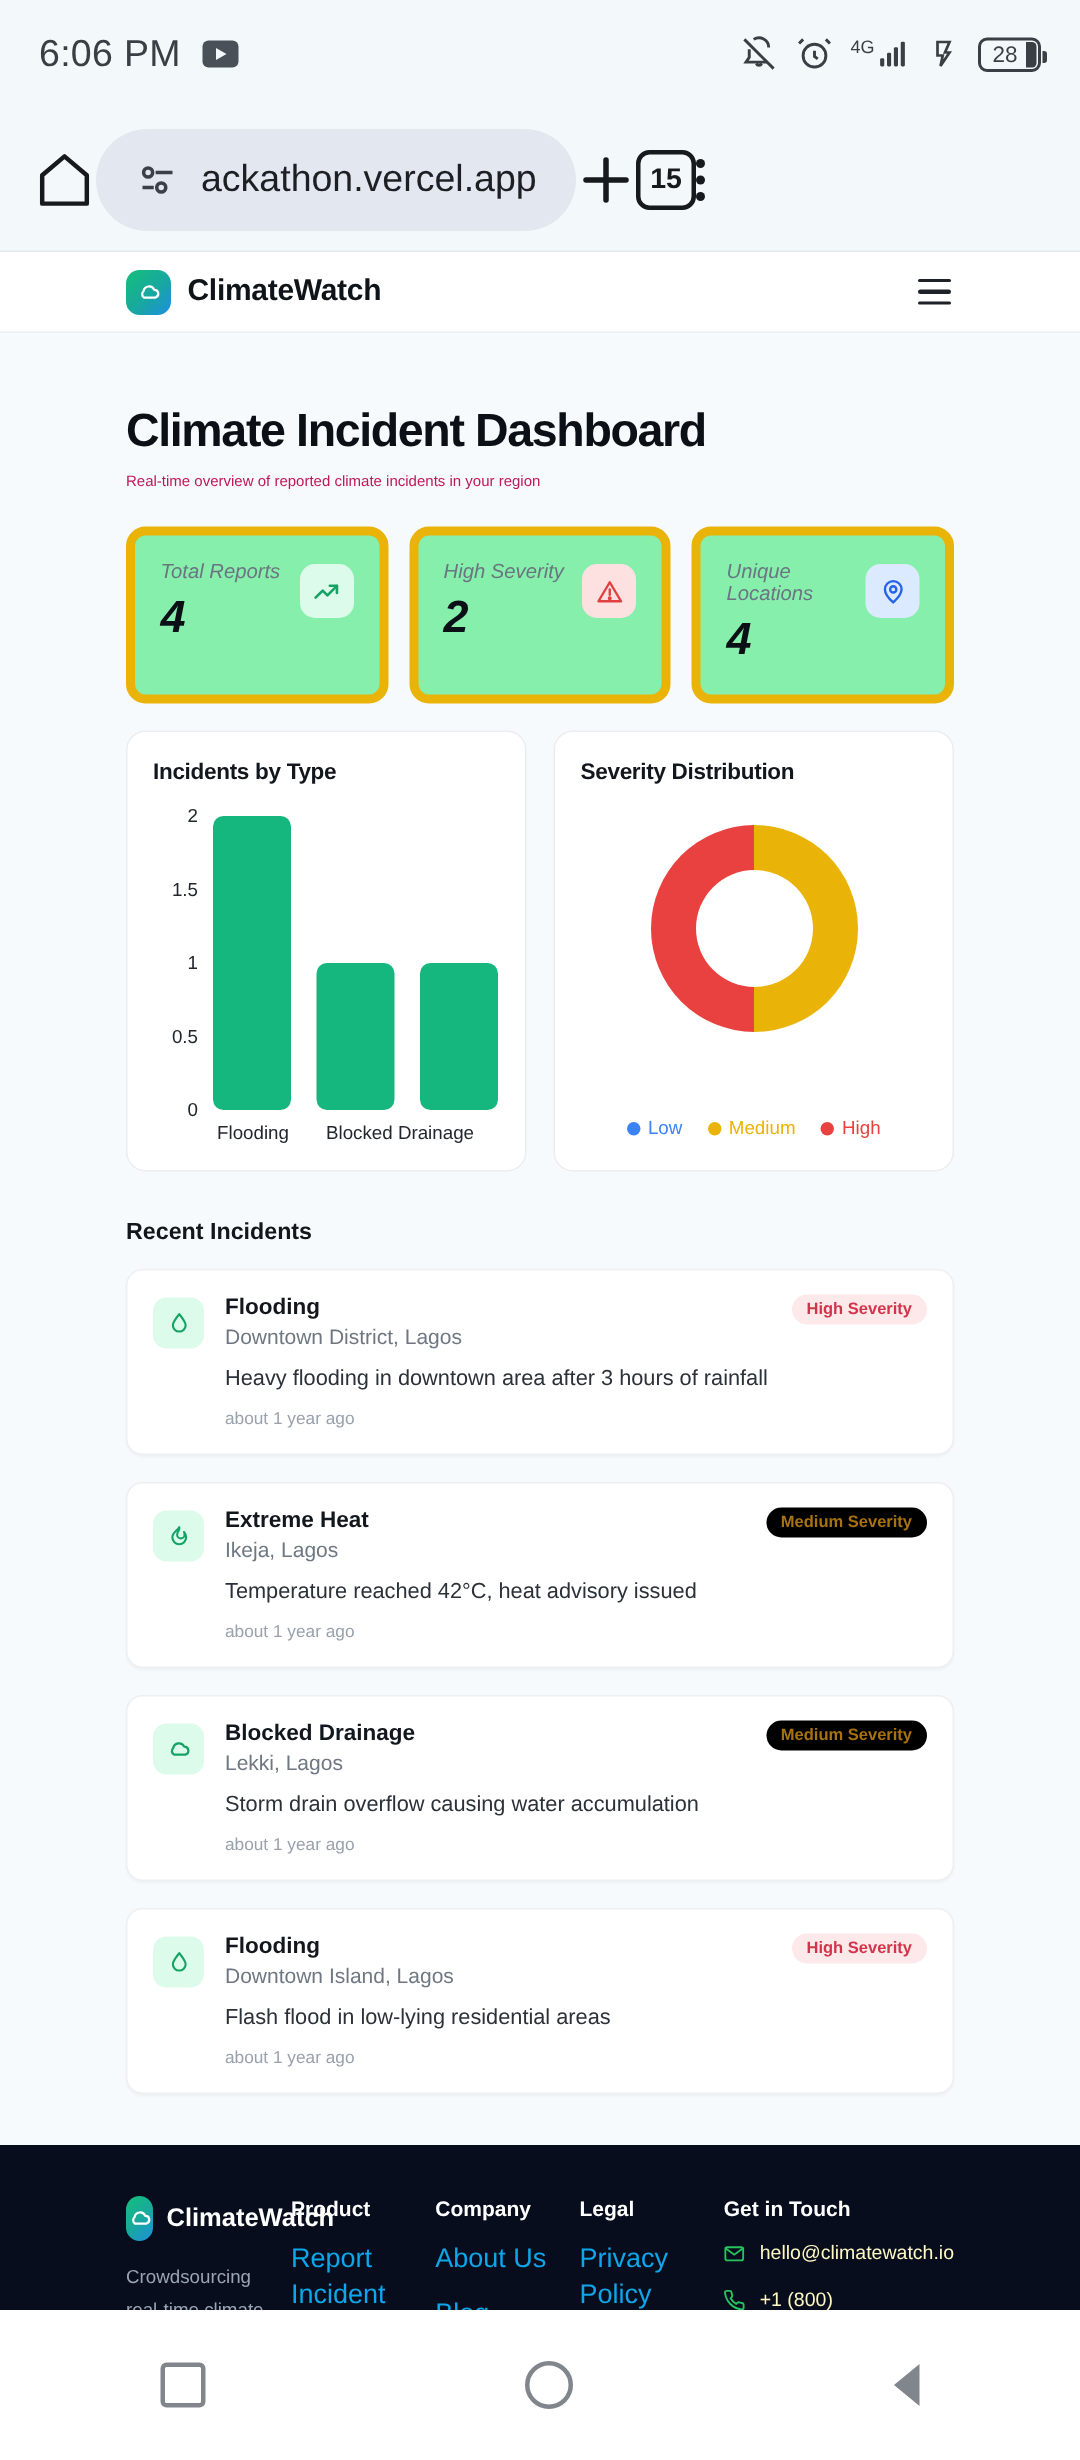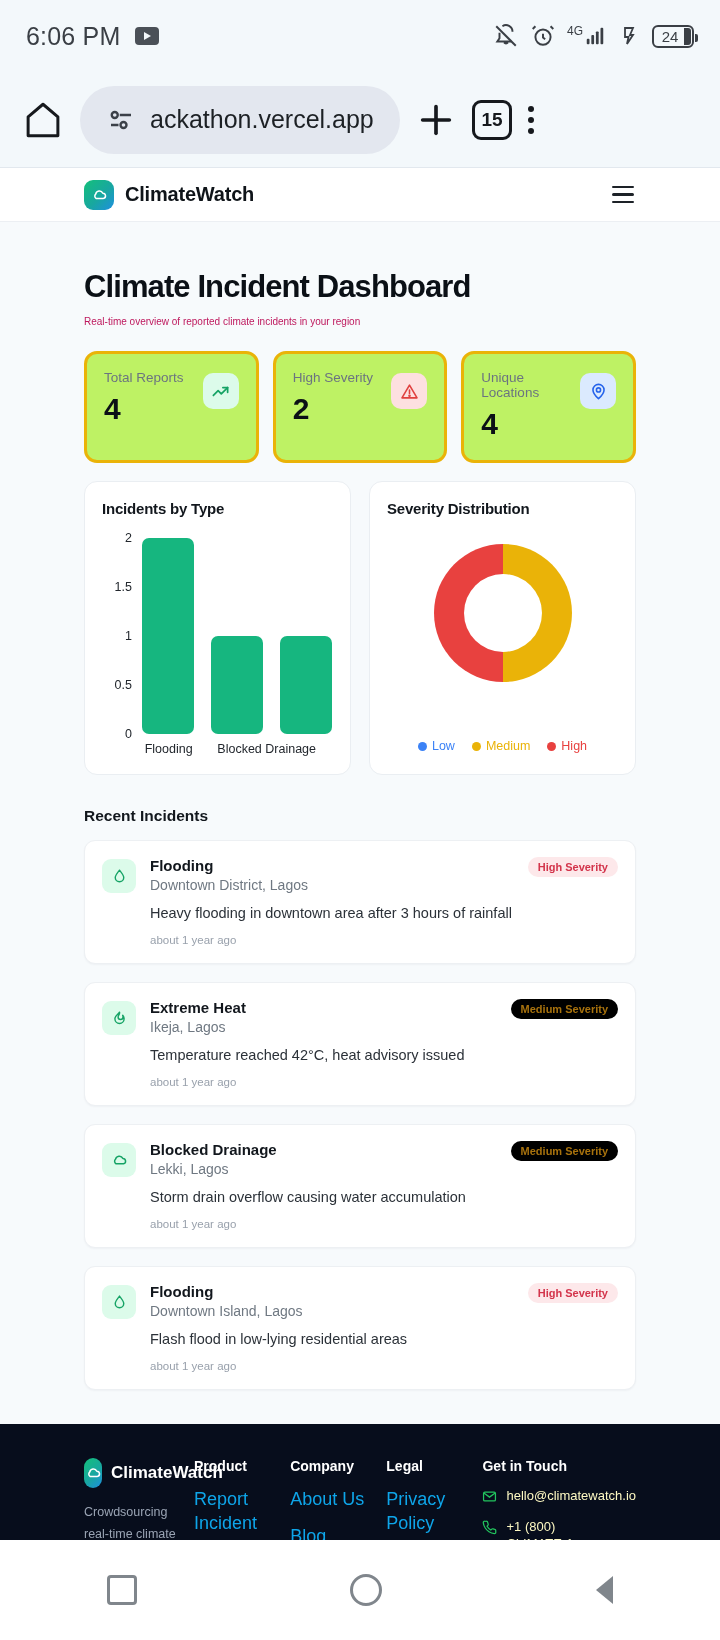--- a/index.html
+++ b/index.html
@@ -28,21 +28,21 @@
     position: relative; display:flex; align-items:center; justify-content:center;
     font-size: 15px; color:#3a3f45; font-weight:500;
   }
   .batt:after { content:""; position:absolute; right:-6px; top:7px; width:3px; height:8px; background:#3a3f45; border-radius:0 2px 2px 0; }
   .batt .fill { position:absolute; right:1px; top:1px; bottom:1px; width:7px; background:#3a3f45; border-radius:0 3px 3px 0; }
   .batt .num { position:relative; left:-3px; }
 
   
   .chrome {
     height: 96px; flex: 0 0 96px; background:#f3f8fb;
-    display:flex; align-items:center; padding: 0 22px; gap: 16px;
+    display:flex; align-items:center; padding: 0 22px; 
     border-bottom: 1px solid #e2e8ee;
   }
   .omnibox {
     flex: 1 1 auto; height: 68px; background:#e3e7ef; border-radius: 34px;
     display:flex; align-items:center; gap: 14px; padding: 0 26px; overflow:hidden;
     max-width: 320px;
   }
   .omni-url { font-size: 25px; color:#1c2024; white-space:nowrap; overflow:hidden; }
   .tabcount {
     width: 40px; height: 40px; border: 3px solid #16191d; border-radius: 9px;
@@ -71,22 +71,22 @@
   .hamburger i { display:block; width:22px; height:2.4px; background:#1d2228; border-radius:2px; }
 
   .content { padding: 0 84px; }
 
   .h1 { font-size: 31px; font-weight: 800; color:#0b1016; letter-spacing:-.9px; margin-top: 47px; }
   .sub { font-size: 10px; color:#be185d; margin-top: 11px; }
 
   
   .stats { display:flex; gap: 14px; margin-top: 24px; }
   .stat {
-    flex:1; background:#bef264; border:3px solid #eab308; border-radius: 13px;
-    padding: 16px 17px 19px; display:flex; align-items:flex-start; justify-content:space-between;
+    flex:1; background:#86efac; border:6px solid #eab308; border-radius: 13px;
+    padding: 16px 17px 19px; display:flex; align-items:flex-start; justify-content:space-between;font-style:italic;
   }
   .stat-label { font-size: 13.5px; color:#6b7480; }
   .stat-value { font-size: 30px; font-weight: 800; color:#0b1016; margin-top: 7px; letter-spacing:-.5px; }
   .stat-ico { width:36px; height:36px; border-radius:10px; display:flex; align-items:center; justify-content:center; flex:0 0 36px; margin-top:3px; }
   .ico-green { background:#dcfbea; }
   .ico-red { background:#fde0e0; }
   .ico-blue { background:#dbeafe; }
 
   
   .charts { display:flex; gap: 18px; margin-top: 18px; }
@@ -187,21 +187,21 @@
           <rect x="3" y="15" width="3" height="6" rx="1"></rect>
             <rect x="8" y="11" width="3" height="10" rx="1"></rect>
           <rect x="13" y="7" width="3" height="14" rx="1"></rect>
             <rect x="18" y="3" width="3" height="18" rx="1"></rect>
         </svg>
       </div>
       <svg width="24" height="24" viewBox="0 0 24 24" fill="none" stroke="#3a3f45" stroke-width="1.8">
         <path d="M8 4h8l-3 7h3l-6 9 1.5-7H8z"></path>
       </svg>
       <div class="batt">
-        <span class="num">24</span>
+        <span class="num">28</span>
           <span class="fill"></span>
       </div>
     </div>
   </div>
 
   <div class="chrome">
     <svg width="42" height="42" viewBox="0 0 24 24" fill="none" stroke="#16191d" stroke-width="1.7" stroke-linejoin="round">
       <path d="M12 3 3.5 10.2V21h17V10.2z"></path>
     </svg>
     <div class="omnibox">

